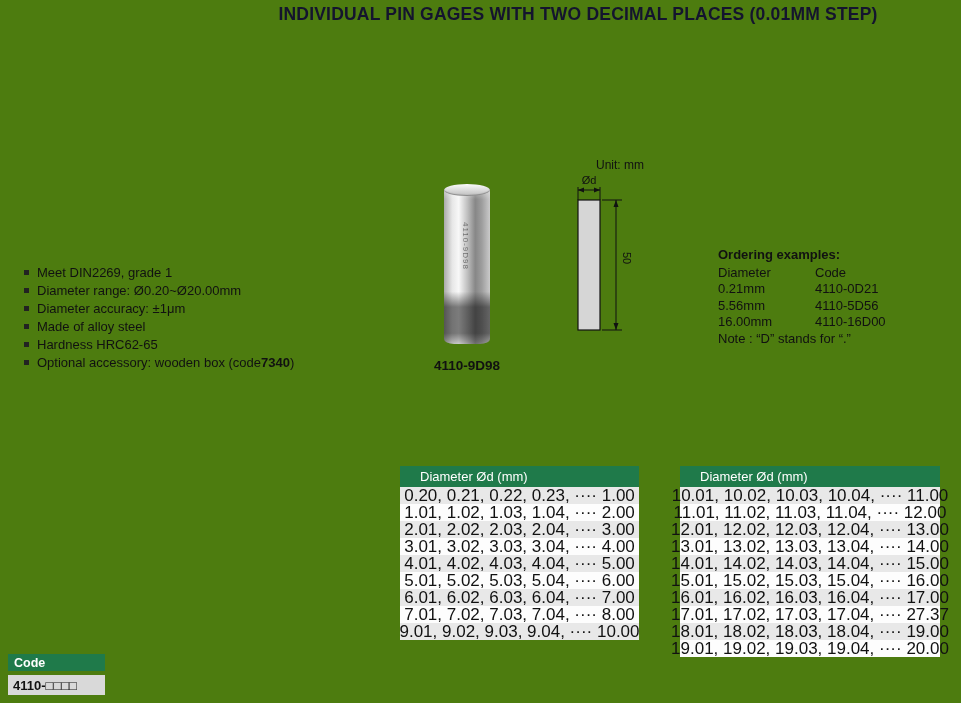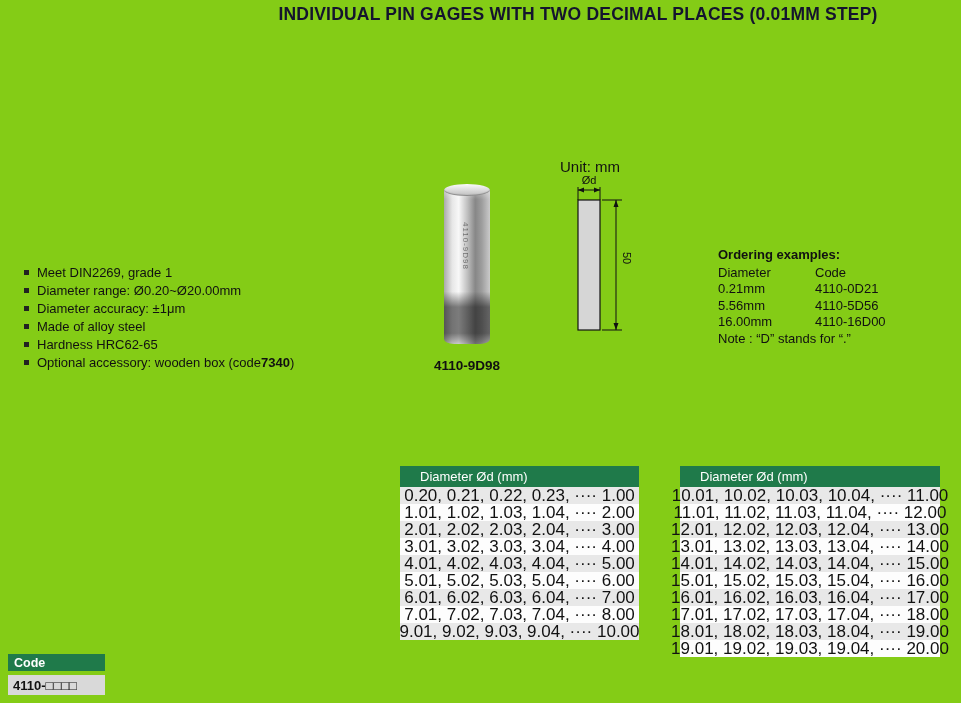--- a/index.html
+++ b/index.html
@@ -1,18 +1,18 @@
 <!DOCTYPE html>
 <html><head>
 <meta charset="utf-8">
 <style>
   * { margin:0; padding:0; box-sizing:border-box; }
   html,body { background:#ffffff; }
   body { font-family:"Liberation Sans", sans-serif; color:#111; }
-  .page { position:relative; width:961px; height:703px; background:#84cc16; overflow:hidden;padding-left:40px; }
+  .page { position:relative; width:961px; height:703px; background:#4d7c0f; overflow:hidden;padding-left:40px; }
 
   .title { position:absolute; left:195px; top:4px; width:766px; text-align:center;
            font-size:17.5px; font-weight:bold; color:#14142e; letter-spacing:.2px; }
 
   .features { position:absolute; left:24px; top:263px; list-style:none; font-size:13px; }
   .features li { height:18px; display:flex; align-items:center; white-space:nowrap; }
   .bullet { width:5px; height:5px; background:#222; margin-right:8px; flex:0 0 5px; }
   .features b { font-weight:bold; }
 
   
@@ -27,21 +27,21 @@
   .pin-top { position:absolute; top:0; left:0; width:46px; height:12px; border-radius:50%;
     background:linear-gradient(to bottom,#fbfbfb,#bdbdbd);
     box-shadow:inset 0 -1px 1px rgba(0,0,0,.3); z-index:2; }
   .pin-engraving { position:absolute; left:26px; top:38px; font-size:8px;
     color:rgba(35,35,35,.55); transform:rotate(90deg); transform-origin:left top;
     white-space:nowrap; z-index:3; letter-spacing:1px; }
   .pin-label { position:absolute; left:407px; top:358px; width:120px; text-align:center;
     font-weight:bold; font-size:13.5px; }
 
   
-  .unit-label { position:absolute; left:560px; top:158px; font-size:15px; }
+  .unit-label { position:absolute; left:596px; top:158px; font-size:12px; }
   .drawing-svg { position:absolute; left:560px; top:168px; }
 
   
   .ordering { position:absolute; left:718px; top:223px; font-size:13px; }
   .ord-title { font-weight:bold; height:17px;margin-top:24px; }
   .ord-row { display:flex; height:16.5px; align-items:center; }
   .ord-d { width:97px; }
   .ord-note { margin-top:1px; height:17px; }
 
   
@@ -170,21 +170,21 @@
 
   <div class="dtable t-right">
     <div class="thead">Diameter Ød (mm)</div>
     <div class="trow">10.01, 10.02, 10.03, 10.04, ···· 11.00</div>
     <div class="trow">11.01, 11.02, 11.03, 11.04, ···· 12.00</div>
     <div class="trow">12.01, 12.02, 12.03, 12.04, ···· 13.00</div>
     <div class="trow">13.01, 13.02, 13.03, 13.04, ···· 14.00</div>
     <div class="trow">14.01, 14.02, 14.03, 14.04, ···· 15.00</div>
     <div class="trow">15.01, 15.02, 15.03, 15.04, ···· 16.00</div>
     <div class="trow">16.01, 16.02, 16.03, 16.04, ···· 17.00</div>
-    <div class="trow">17.01, 17.02, 17.03, 17.04, ···· 18.00</div>
+    <div class="trow">17.01, 17.02, 17.03, 17.04, ···· 27.37</div>
     <div class="trow">18.01, 18.02, 18.03, 18.04, ···· 19.00</div>
     <div class="trow">19.01, 19.02, 19.03, 19.04, ···· 20.00</div>
   </div>
 
   <div class="codebox">
     <div class="code-head">Code</div>
     <div class="code-val">4110-□□□□</div>
   </div>
 
 </div>

